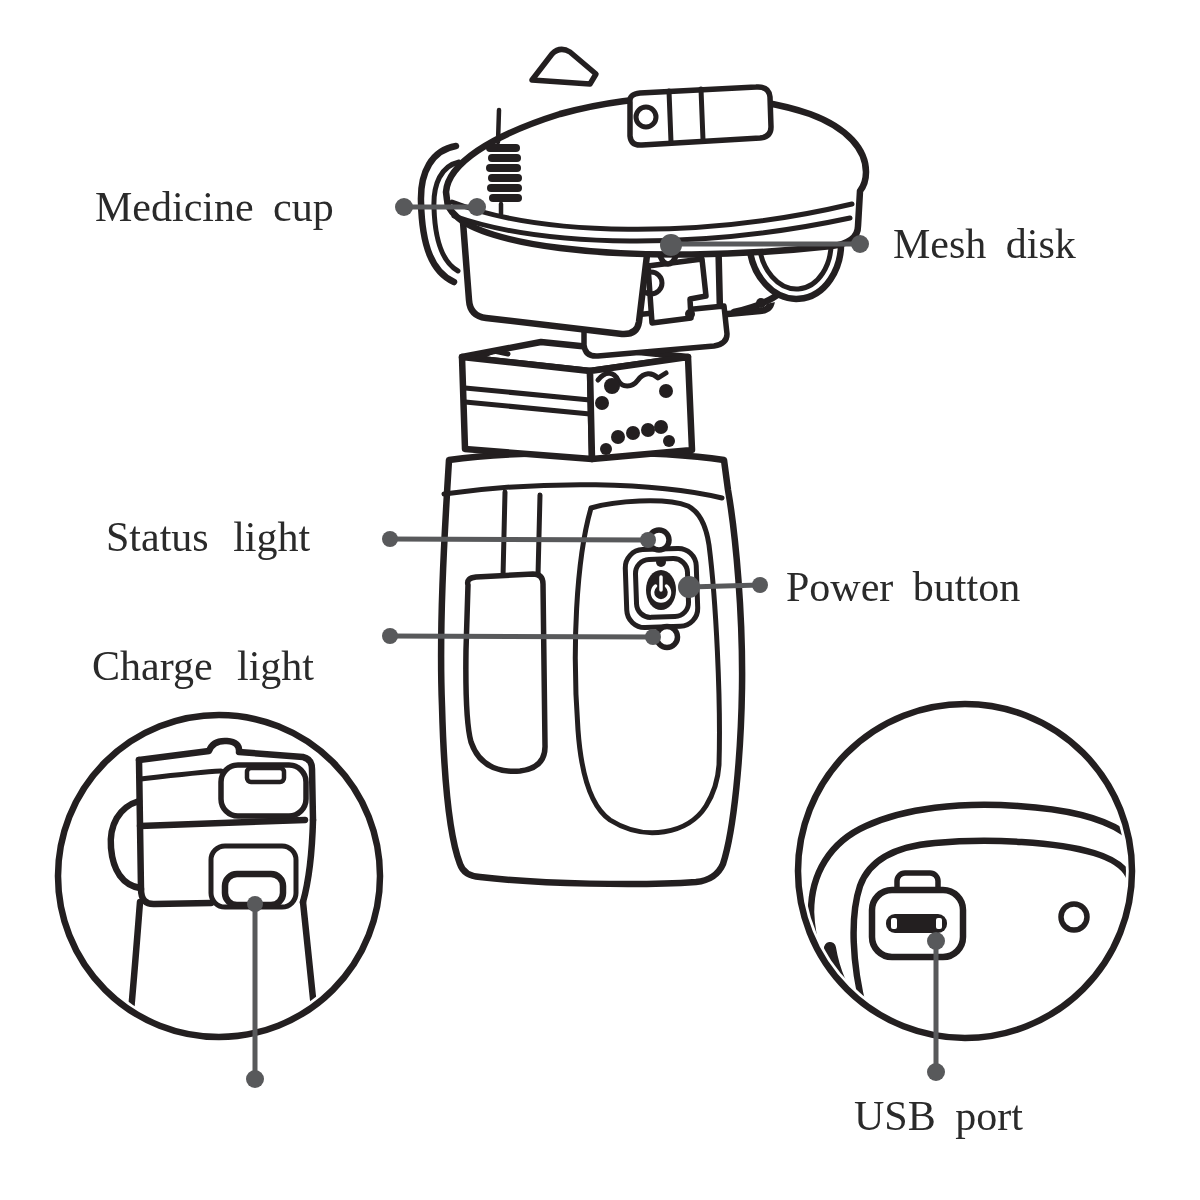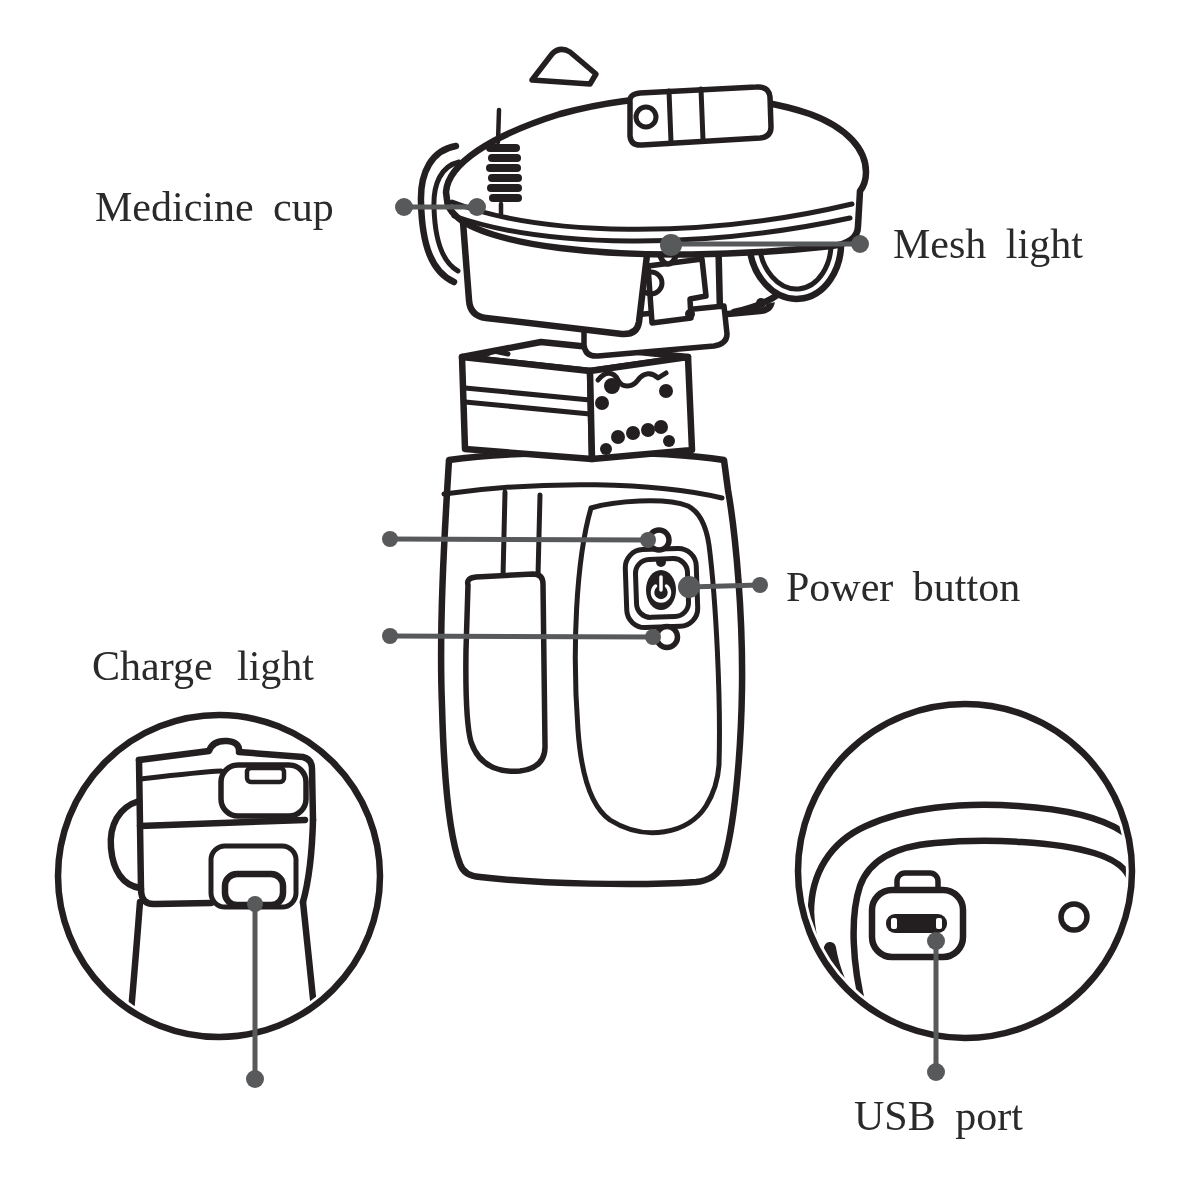--- a/index.html
+++ b/index.html
@@ -219,18 +219,19 @@
     <circle class="ldot" cx="255" cy="1079" r="9"></circle>
   </g>
   <g>
     <line class="lead" x1="936" y1="941" x2="936" y2="1072"></line>
     <circle class="ldot" cx="936" cy="941" r="9"></circle>
     <circle class="ldot" cx="936" cy="1072" r="9"></circle>
   </g>
 </svg>
 
 <div class="label" style="left:95px;top:207px">Medicine cup</div>
-<div class="label" style="left:893px;top:244px">Mesh light</div>
+<div class="label" style="left:893px;top:244px">Mesh disk</div>
+<div class="label wide" style="left:106px;top:537px">Status light</div>
 <div class="label" style="left:786px;top:587px">Power button</div>
 <div class="label wide" style="left:92px;top:666px">Charge light</div>
 <div class="label" style="left:854px;top:1116px">USB port</div>
 
 </div>
 
 </body></html>

